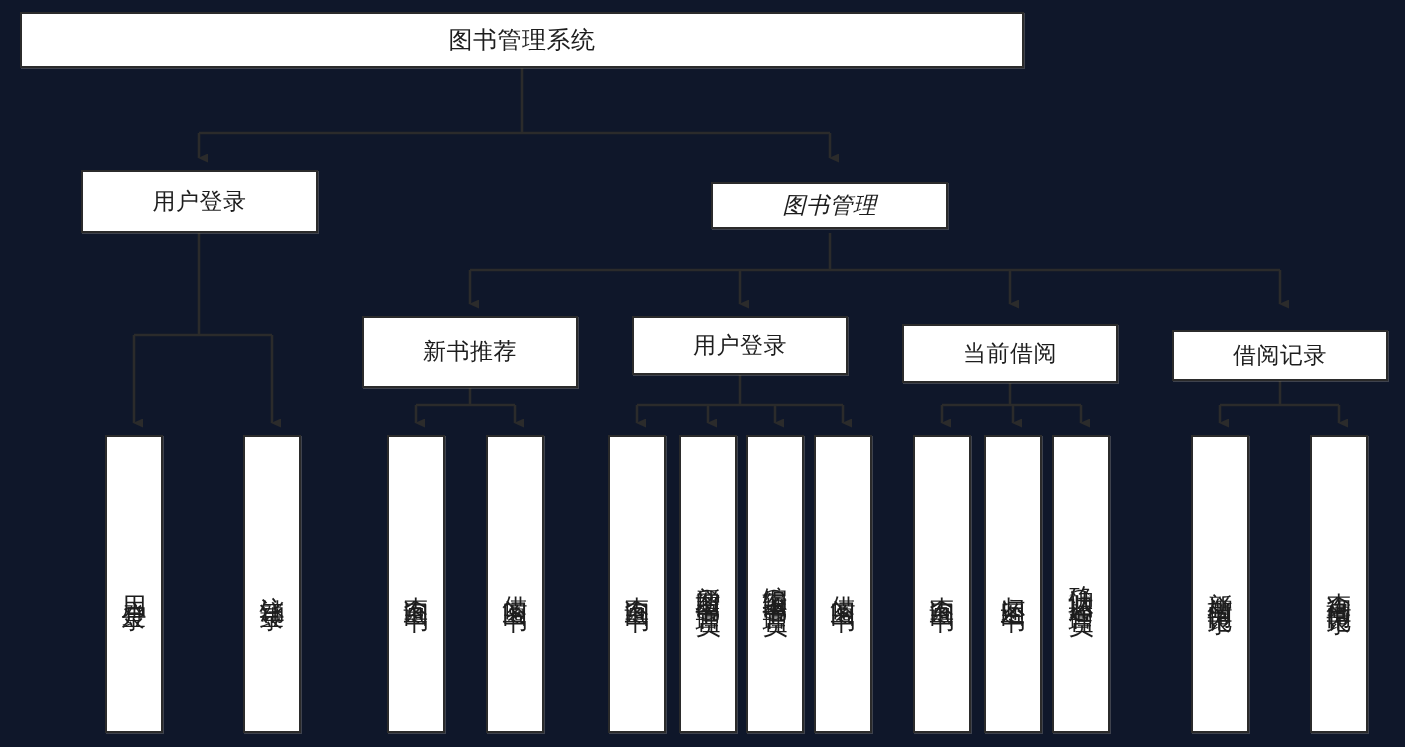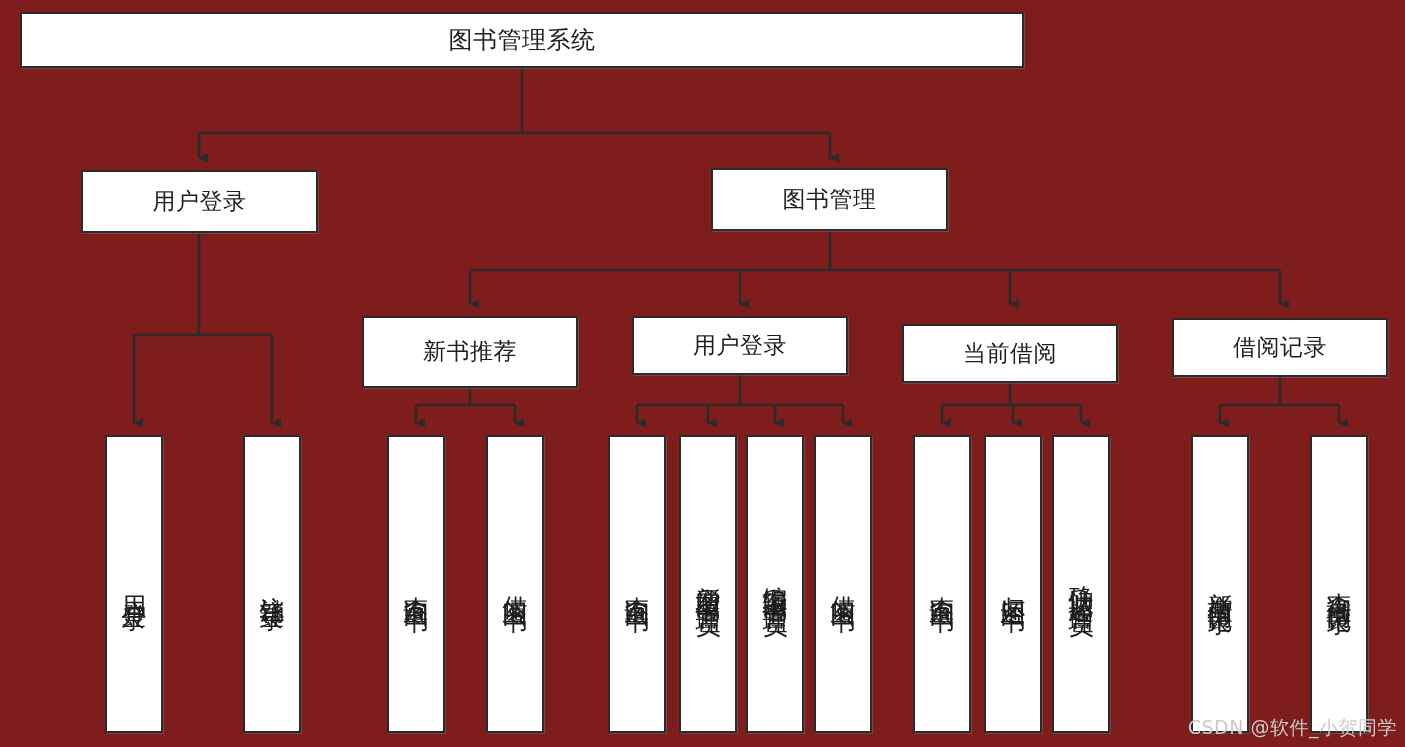--- a/index.html
+++ b/index.html
@@ -7,21 +7,21 @@
     padding: 0;
     background: #ffffff;
   }
   body {
     font-family: "DejaVu Sans", "Liberation Sans", sans-serif;
   }
   #diagram-root {
     position: relative;
     width: 1405px;
     height: 747px;
-    background: #7f1d1d;
+    background: #0f172a;
     overflow: hidden;
   }
   #edges-layer {
     position: absolute;
     left: 0;
     top: 0;
     width: 1405px;
     height: 747px;
     pointer-events: none;
   }
@@ -114,33 +114,33 @@
       </g>
   </svg>
 
   <div id="nodes-layer">
       <div class="node horizontal root" style="left: 20px; top: 12px; width: 1004px; height: 56px;">
         <span class="node-label">图书管理系统</span>
       </div>
       <div class="node horizontal" style="left: 81px; top: 170px; width: 237px; height: 63px;">
         <span class="node-label">用户登录</span>
       </div>
-      <div class="node horizontal" style="left: 711px; top: 168px; width: 237px; height: 63px;">
+      <div class="node horizontal" style="left: 711px; top: 182px; width: 237px; height: 47px; font-style: italic;">
         <span class="node-label">图书管理</span>
       </div>
       <div class="node horizontal" style="left: 362px; top: 316px; width: 216px; height: 72px;">
         <span class="node-label">新书推荐</span>
       </div>
       <div class="node horizontal" style="left: 632px; top: 316px; width: 216px; height: 59px;">
         <span class="node-label">用户登录</span>
       </div>
       <div class="node horizontal" style="left: 902px; top: 324px; width: 216px; height: 59px;">
         <span class="node-label">当前借阅</span>
       </div>
-      <div class="node horizontal" style="left: 1172px; top: 318px; width: 216px; height: 59px;">
+      <div class="node horizontal" style="left: 1172px; top: 330px; width: 216px; height: 51px;">
         <span class="node-label">借阅记录</span>
       </div>
       <div class="node vertical" style="left: 105px; top: 435px; width: 58px; height: 298px;">
         <span class="node-label">用户登录</span>
       </div>
       <div class="node vertical" style="left: 243px; top: 435px; width: 58px; height: 298px;">
         <span class="node-label">注销登录</span>
       </div>
       <div class="node vertical" style="left: 387px; top: 435px; width: 58px; height: 298px;">
         <span class="node-label">查询图书</span>
@@ -170,15 +170,14 @@
         <span class="node-label">确认归还（管理员）</span>
       </div>
       <div class="node vertical" style="left: 1191px; top: 435px; width: 58px; height: 298px;">
         <span class="node-label">新增借阅记录</span>
       </div>
       <div class="node vertical" style="left: 1310px; top: 435px; width: 58px; height: 298px;">
         <span class="node-label">查询借阅记录</span>
       </div>
     </div>
 
-  <div id="watermark">CSDN @软件_小贺同学</div>
 
 </div>
 
 </body></html>

